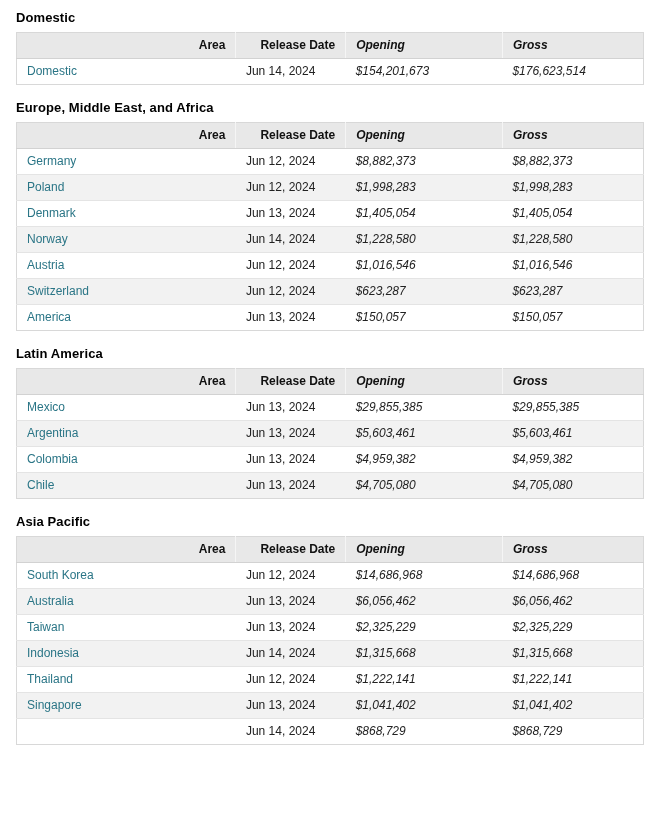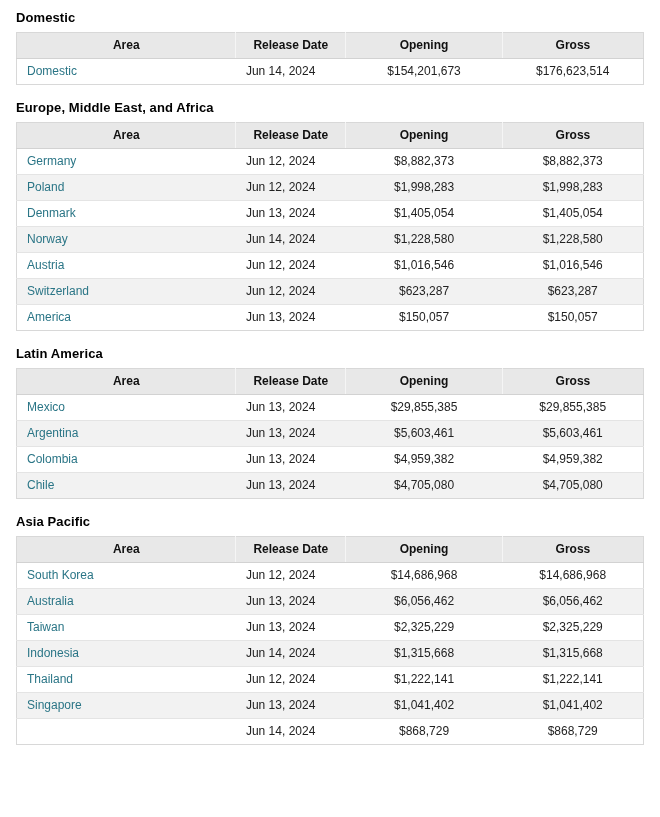--- a/index.html
+++ b/index.html
@@ -29,32 +29,32 @@
     font-size: 12px;
   }
   col.c-area    { width: 35%; }
   col.c-date    { width: 17.5%; }
   col.c-opening { width: 25%; }
   col.c-gross   { width: 22.5%; }
   th {
     background: #e8e8e8;
     font-weight: bold;
     color: #111111;
-    text-align: center;
+    text-align: right;
     padding: 5px 10px 6px 10px;
     border-bottom: 1px solid #d2d2d2;
   }
   th + th { border-left: 1px solid #f5f5f5; }
   td {
     padding: 5px 10px 6px 10px;
     color: #222222;
     white-space: nowrap;
     overflow: hidden;
   }
-  .num { text-align: center; }
+  .num { text-align: left; font-style: italic; }
   tbody tr { border-top: 1px solid #e4e4e4; background: #ffffff; }
   tbody tr:first-child { border-top: none; }
   tbody tr:nth-child(even) { background: #f2f2f2; }
   a.area-link {
     color: #2a7586;
     text-decoration: none;
     cursor: pointer;
   }
 </style>
 </head>

